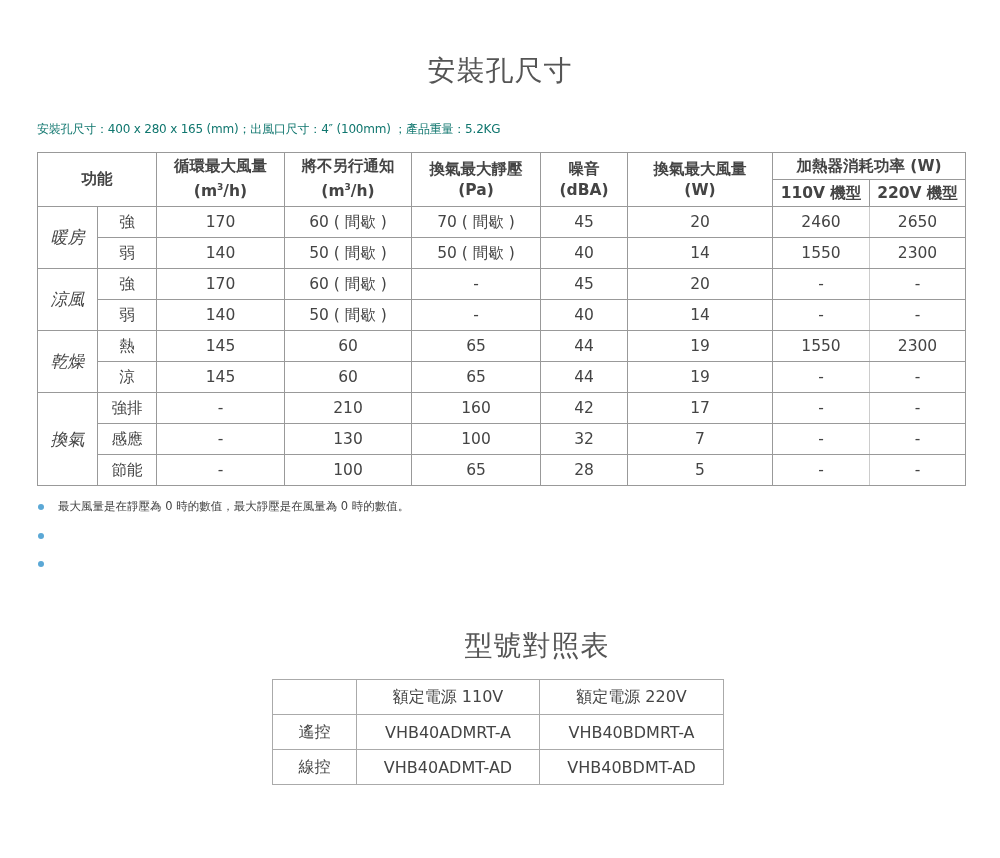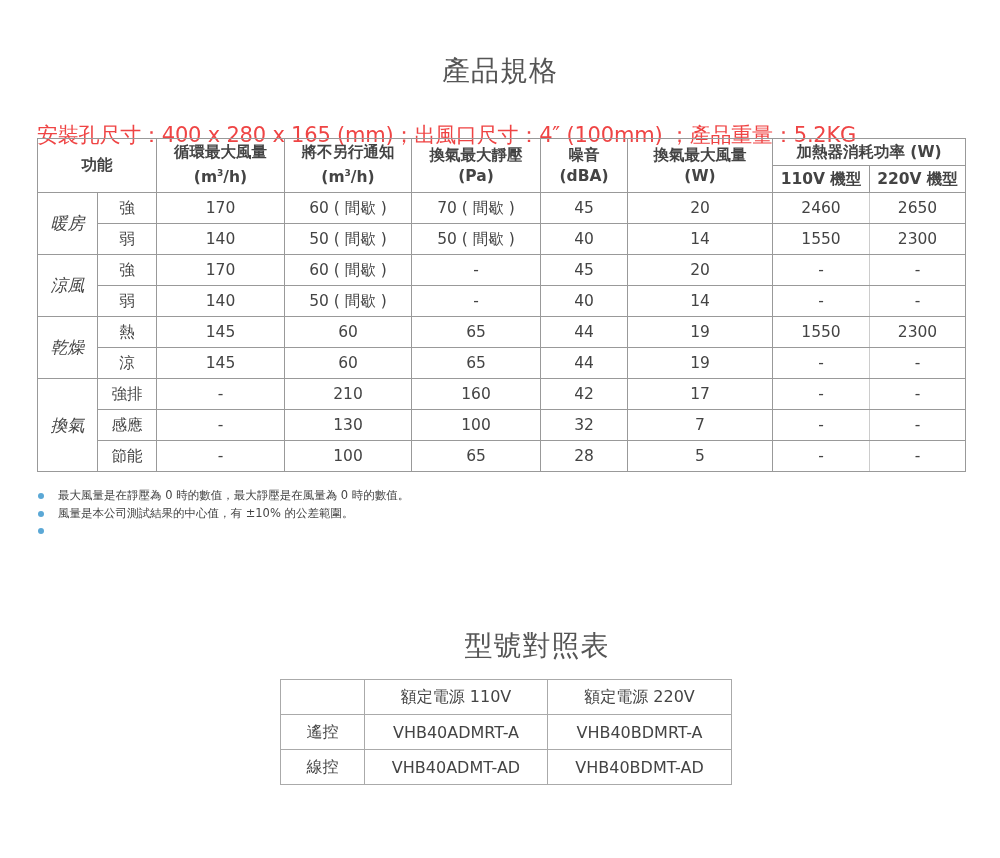--- a/index.html
+++ b/index.html
@@ -1,37 +1,37 @@
 <!DOCTYPE html>
 <html><head>
 <meta charset="utf-8">
 <style>
   html,body{margin:0;padding:0;background:#ffffff;}
   body{width:1000px;height:858px;position:relative;font-family:"DejaVu Sans","Liberation Sans",sans-serif;color:#444;}
   .title{position:absolute;left:0;width:1000px;text-align:center;font-size:28px;color:#555;font-weight:normal;letter-spacing:1px;}
   #t1{top:52px;}
   #t2{top:627px;margin-left:37px;}
-  .dims{position:absolute;left:37px;top:121px;font-size:21px;color:#ef4444;white-space:nowrap;letter-spacing:-0.2px;}
+  .dims{position:absolute;left:37px;top:121px;font-size:12px;color:#0f766e;white-space:nowrap;letter-spacing:-0.2px;}
   table{border-collapse:collapse;position:absolute;}
-  #spec{left:37px;top:138px;width:928px;table-layout:fixed;}
+  #spec{left:37px;top:152px;width:928px;table-layout:fixed;}
   #spec td,#spec th{border:1px solid #999;text-align:center;font-size:15.5px;color:#444;padding:0;height:30px;font-weight:normal;}
   #spec th{font-weight:bold;color:#444;font-size:15.5px;line-height:21px;}
   #spec th.sub{height:26px;}
   #spec .grp{font-size:17px;font-style:italic;}
   #spec td.lc{border-right-color:#ccc;}
   .notes{position:absolute;left:37px;top:487px;margin:0;padding:0;list-style:none;font-size:11.5px;color:#444;}
-  .notes li{height:17.5px;line-height:17.5px;position:relative;padding-left:21px;}
+  .notes li{height:17.5px;line-height:17.5px;position:relative;padding-left:21px;margin-top:11px;}
   .notes li .dot{position:absolute;left:1px;top:6px;width:6px;height:6px;border-radius:50%;background:#5ba8d6;}
-  #model{left:280px;top:679px;width:451px;table-layout:fixed;}
+  #model{left:272px;top:679px;width:451px;table-layout:fixed;}
   #model td{border:1px solid #aaa;text-align:center;font-size:16px;color:#444;height:34px;padding:0;}
 </style>
 </head>
 <body>
 
-<div class="title" id="t1">產品規格</div>
+<div class="title" id="t1">安裝孔尺寸</div>
 <div class="dims">安裝孔尺寸：400 x 280 x 165 (mm)；出風口尺寸：4″ (100mm) ；產品重量：5.2KG</div>
 
 <table id="spec">
   <colgroup>
     <col style="width:60px">
       <col style="width:59px">
       <col style="width:128px">
       <col style="width:127px">
       <col style="width:129px">
       <col style="width:87px">
@@ -147,21 +147,21 @@
       <td>28</td>
       <td>5</td>
       <td class="lc">-</td>
       <td>-</td>
     </tr>
   </tbody>
 </table>
 
 <ul class="notes">
   <li><span class="dot"></span><span>最大風量是在靜壓為 0 時的數值，最大靜壓是在風量為 0 時的數值。</span></li>
-  <li><span class="dot"></span><span>風量是本公司測試結果的中心值，有 ±10% 的公差範圍。</span></li>
+  <li><span class="dot"></span></li>
   <li><span class="dot"></span></li>
 </ul>
 
 <div class="title" id="t2">型號對照表</div>
 
 <table id="model">
   <colgroup>
       <col style="width:84px">
       <col style="width:183px">
       <col style="width:184px">

